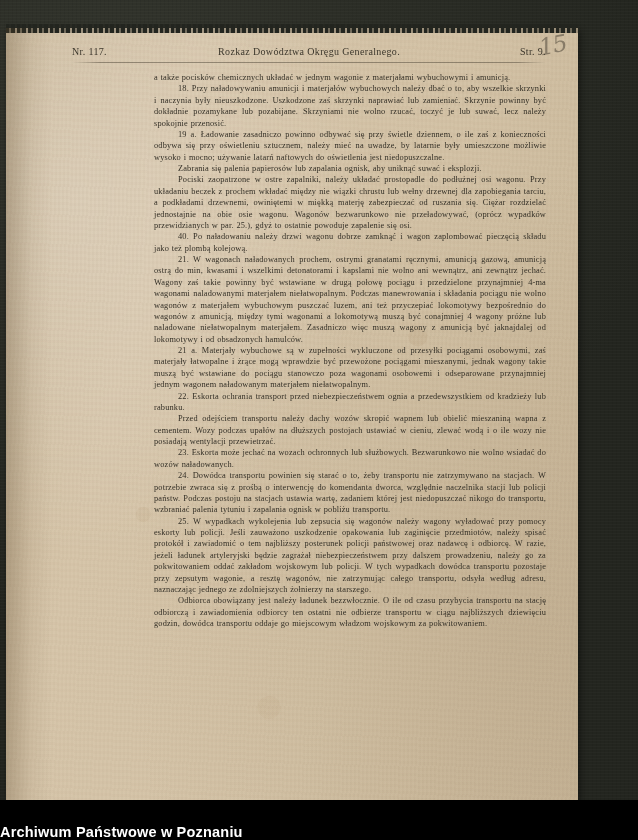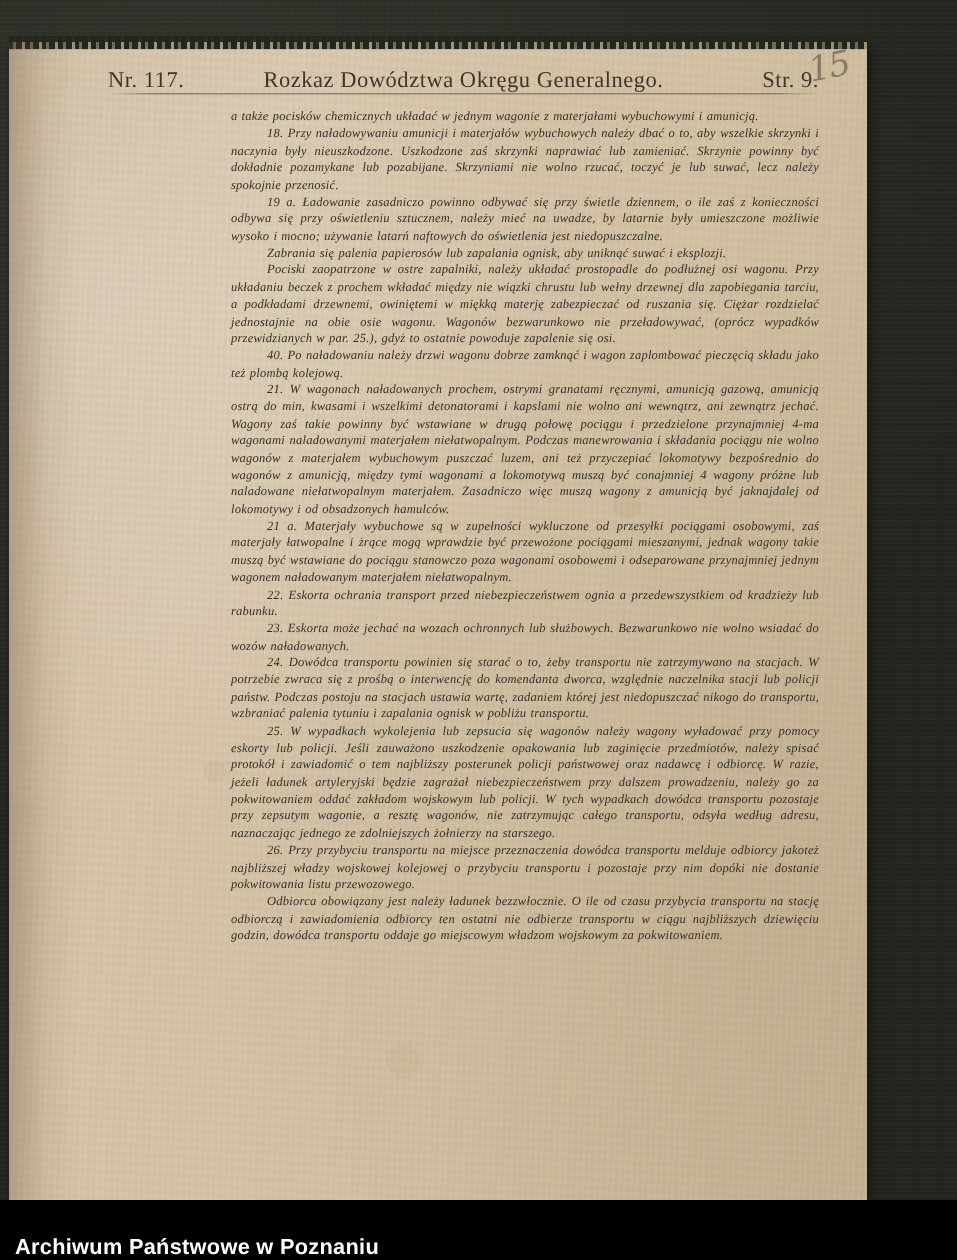--- a/index.html
+++ b/index.html
@@ -93,21 +93,21 @@
   
   #runhead {
     position: absolute;
     left: 66px;
     top: 18px;
     width: 474px;
     display: flex;
     align-items: flex-start;
     justify-content: space-between;
     color: #3c372c;
-    font-size: 15px;
+    font-size: 10px;
     letter-spacing: .35px;
   }
   #runhead .issue, #runhead .pageno { white-space: nowrap; }
   #runhead .title {
     position: absolute;
     left: 50%;
     transform: translateX(-50%);
     white-space: nowrap;
   }
   #rule {
@@ -144,42 +144,40 @@
     font-size: 8.35px;
     line-height: 11.37px;
     text-align: justify;
     text-justify: inter-word;
     letter-spacing: .16px;
     word-spacing: .5px;
   }
   #body p {
     margin: 0;
     text-indent: 24px;
-    font-style: italic;
   }
   #body p.cont { text-indent: 0; }
 
   
   #watermark {
     position: absolute;
     left: 0;
     bottom: 0;
     width: 638px;
     height: 40px;
     background: #000;
     display: flex;
     align-items: center;
   }
   #watermark .label {
     color: #fff;
     font-family: "Liberation Sans", sans-serif;
     font-size: 14.5px;
     font-weight: bold;
     letter-spacing: .2px;
-    padding-left: 10px;
     margin-top: 24px;
   }
 </style>
 </head>
 <body>
 
 <div id="scan">
 
   <div id="backdrop"></div>
 
@@ -200,24 +198,24 @@
     <div id="body">
         <p class="cont">a także pocisków chemicznych układać w jednym wagonie z materjałami wybuchowymi i amunicją.</p>
         <p class="">18. Przy naładowywaniu amunicji i materjałów wybuchowych należy dbać o to, aby wszelkie skrzynki i naczynia były nieuszkodzone. Uszkodzone zaś skrzynki naprawiać lub zamieniać. Skrzynie powinny być dokładnie pozamykane lub pozabijane. Skrzyniami nie wolno rzucać, toczyć je lub suwać, lecz należy spokojnie przenosić.</p>
         <p class="">19 a. Ładowanie zasadniczo powinno odbywać się przy świetle dziennem, o ile zaś z konieczności odbywa się przy oświetleniu sztucznem, należy mieć na uwadze, by latarnie były umieszczone możliwie wysoko i mocno; używanie latarń naftowych do oświetlenia jest niedopuszczalne.</p>
         <p class="">Zabrania się palenia papierosów lub zapalania ognisk, aby uniknąć suwać i eksplozji.</p>
         <p class="">Pociski zaopatrzone w ostre zapalniki, należy układać prostopadle do podłużnej osi wagonu. Przy układaniu beczek z prochem wkładać między nie wiązki chrustu lub wełny drzewnej dla zapobiegania tarciu, a podkładami drzewnemi, owiniętemi w miękką materję zabezpieczać od ruszania się. Ciężar rozdzielać jednostajnie na obie osie wagonu. Wagonów bezwarunkowo nie przeładowywać, (oprócz wypadków przewidzianych w par. 25.), gdyż to ostatnie powoduje zapalenie się osi.</p>
         <p class="">40. Po naładowaniu należy drzwi wagonu dobrze zamknąć i wagon zaplombować pieczęcią składu jako też plombą kolejową.</p>
         <p class="">21. W wagonach naładowanych prochem, ostrymi granatami ręcznymi, amunicją gazową, amunicją ostrą do min, kwasami i wszelkimi detonatorami i kapslami nie wolno ani wewnątrz, ani zewnątrz jechać. Wagony zaś takie powinny być wstawiane w drugą połowę pociągu i przedzielone przynajmniej 4-ma wagonami naladowanymi materjałem niełatwopalnym. Podczas manewrowania i składania pociągu nie wolno wagonów z materjałem wybuchowym puszczać luzem, ani też przyczepiać lokomotywy bezpośrednio do wagonów z amunicją, między tymi wagonami a lokomotywą muszą być conajmniej 4 wagony próżne lub naladowane niełatwopalnym materjałem. Zasadniczo więc muszą wagony z amunicją być jaknajdalej od lokomotywy i od obsadzonych hamulców.</p>
         <p class="">21 a. Materjały wybuchowe są w zupełności wykluczone od przesyłki pociągami osobowymi, zaś materjały łatwopalne i żrące mogą wprawdzie być przewożone pociągami mieszanymi, jednak wagony takie muszą być wstawiane do pociągu stanowczo poza wagonami osobowemi i odseparowane przynajmniej jednym wagonem naładowanym materjałem niełatwopalnym.</p>
         <p class="">22. Eskorta ochrania transport przed niebezpieczeństwem ognia a przedewszystkiem od kradzieży lub rabunku.</p>
+        <p class="">Przed odejściem transportu należy dachy wozów skropić wapnem lub obielić mieszaniną wapna z cementem. Wozy podczas upałów na dłuższych postojach ustawiać w cieniu, zlewać wodą i o ile wozy nie posiadają wentylacji przewietrzać.</p>
         <p class="">23. Eskorta może jechać na wozach ochronnych lub służbowych. Bezwarunkowo nie wolno wsiadać do wozów naładowanych.</p>
         <p class="">24. Dowódca transportu powinien się starać o to, żeby transportu nie zatrzymywano na stacjach. W potrzebie zwraca się z prośbą o interwencję do komendanta dworca, względnie naczelnika stacji lub policji państw. Podczas postoju na stacjach ustawia wartę, zadaniem której jest niedopuszczać nikogo do transportu, wzbraniać palenia tytuniu i zapalania ognisk w pobliżu transportu.</p>
         <p class="">25. W wypadkach wykolejenia lub zepsucia się wagonów należy wagony wyładować przy pomocy eskorty lub policji. Jeśli zauważono uszkodzenie opakowania lub zaginięcie przedmiotów, należy spisać protokół i zawiadomić o tem najbliższy posterunek policji państwowej oraz nadawcę i odbiorcę. W razie, jeżeli ładunek artyleryjski będzie zagrażał niebezpieczeństwem przy dalszem prowadzeniu, należy go za pokwitowaniem oddać zakładom wojskowym lub policji. W tych wypadkach dowódca transportu pozostaje przy zepsutym wagonie, a resztę wagonów, nie zatrzymując całego transportu, odsyła według adresu, naznaczając jednego ze zdolniejszych żołnierzy na starszego.</p>
-        <p class="">26. Przy przybyciu transportu na miejsce przeznaczenia dowódca transportu melduje odbiorcy jakoteż najbliższej władzy wojskowej kolejowej o przybyciu transportu i pozostaje przy nim dopóki nie dostanie pokwitowania listu przewozowego.</p>
         <p class="">Odbiorca obowiązany jest należy ładunek bezzwłocznie. O ile od czasu przybycia transportu na stację odbiorczą i zawiadomienia odbiorcy ten ostatni nie odbierze transportu w ciągu najbliższych dziewięciu godzin, dowódca transportu oddaje go miejscowym władzom wojskowym za pokwitowaniem.</p>
       </div>
 
   </div>
 
   <div id="watermark">
     <span class="label">Archiwum Państwowe w Poznaniu</span>
   </div>
 
 </div>

